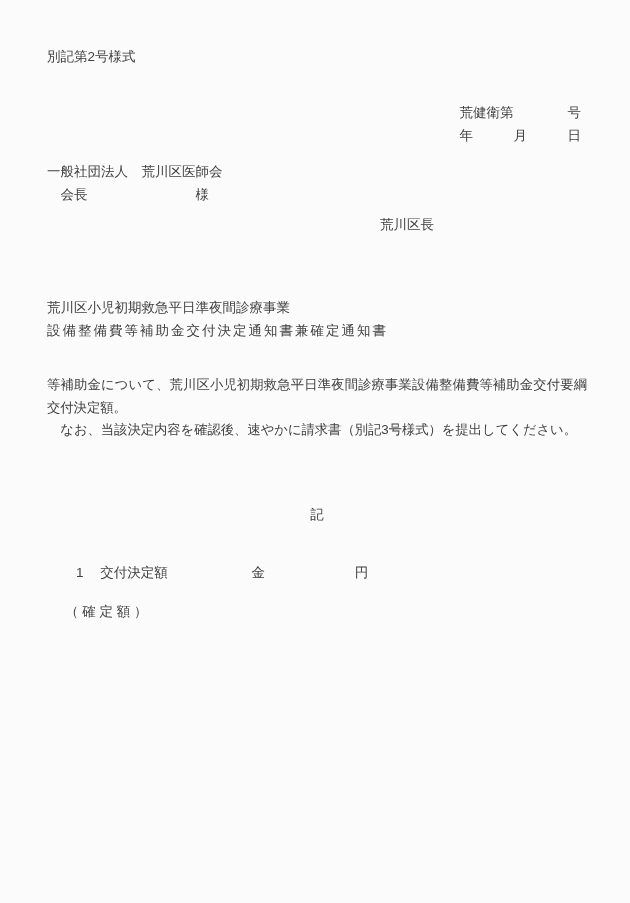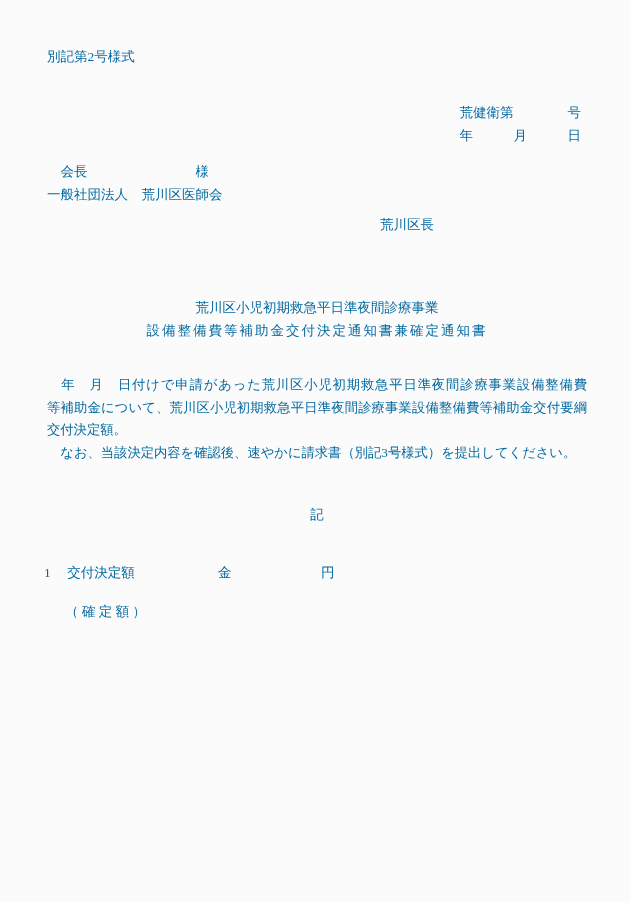--- a/index.html
+++ b/index.html
@@ -5,22 +5,22 @@
   html, body {
     margin: 0;
     padding: 0;
     background: #fbfbfb;
   }
   .page {
     position: relative;
     width: 630px;
     height: 903px;
     background: #fbfbfb;
-    color: #0369a1;
-    font-family: Liberation Serif, serif;
+    color: #404040;
+    font-family: Liberation Sans, sans-serif;
     font-size: 13.5px;
     overflow: hidden;
   }
   .form-number {
     position: absolute;
     left: 47px;
     top: 49px;
     line-height: 1.2;
   }
   .doc-number-block {
@@ -39,21 +39,20 @@
     position: absolute;
     left: 380px;
     top: 217px;
     line-height: 1.2;
   }
   .doc-title {
     position: absolute;
     left: 47px;
     top: 296px;
     width: 540px;
-    text-align: center;
     line-height: 23px;
   }
   .doc-title .title-line2 {
     letter-spacing: 2px;
   }
   .body-block {
     position: absolute;
     left: 47px;
     top: 374px;
     width: 540px;
@@ -67,21 +66,21 @@
   .ki-marker {
     position: absolute;
     left: 47px;
     top: 507px;
     width: 540px;
     text-align: center;
     line-height: 1.2;
   }
   .amount-line {
     position: absolute;
-    left: 44px;
+    left: 76px;
     top: 565px;
     line-height: 1.2;
     white-space: nowrap;
   }
   .amount-line .amt-label { margin-left: 13px; }
   .amount-line .amt-kin   { margin-left: 80px; }
   .amount-line .amt-yen   { margin-left: 86px; }
   .confirmed-line {
     position: absolute;
     left: 65px;
@@ -95,33 +94,32 @@
 <div class="page">
 
   <div class="form-number">別記第2号様式</div>
 
   <div class="doc-number-block">
     <div>荒健衛第　　　　号</div>
     <div>年　　　月　　　日</div>
   </div>
 
   <div class="recipient-block">
+    <div>一般社団法人　荒川区医師会</div>
     <div>　会長　　　　　　　　様</div>
-    <div>一般社団法人　荒川区医師会</div>
   </div>
 
   <div class="sender">荒川区長</div>
 
   <div class="doc-title">
     <div class="title-line1">荒川区小児初期救急平日準夜間診療事業</div>
     <div class="title-line2">設備整備費等補助金交付決定通知書兼確定通知書</div>
   </div>
 
   <div class="body-block">
-    <div class="jline">　年　月　日付けで申請があった荒川区小児初期救急平日準夜間診療事業設備整備費</div>
     <div class="jline">等補助金について、荒川区小児初期救急平日準夜間診療事業設備整備費等補助金交付要綱</div>
     <div>交付決定額。</div>
     <div>　なお、当該決定内容を確認後、速やかに請求書（別記3号様式）を提出してください。</div>
   </div>
 
   <div class="ki-marker">記</div>
 
   <div class="amount-line">
     <span>1</span>
     <span class="amt-label">交付決定額</span>

